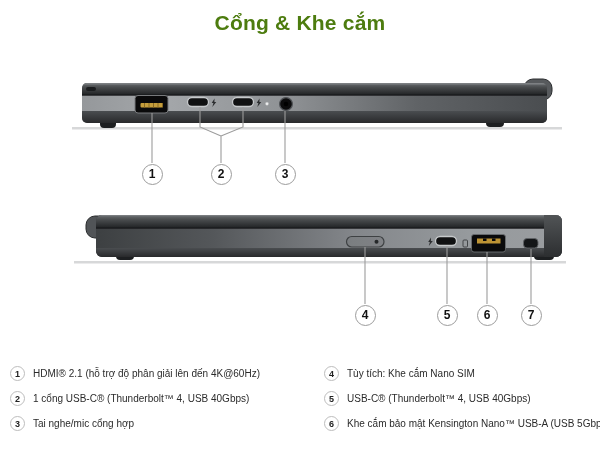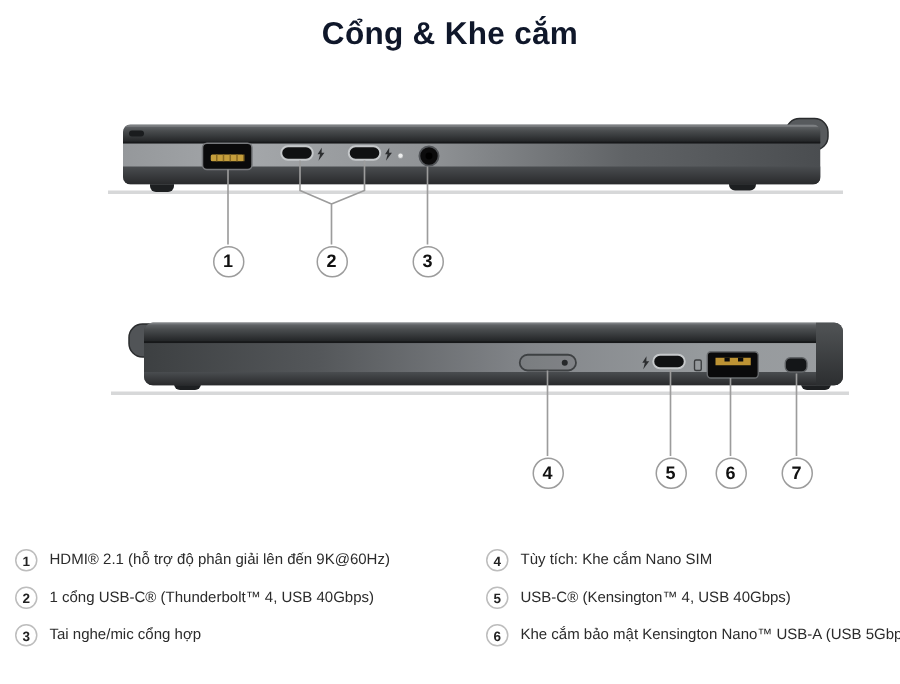--- a/index.html
+++ b/index.html
@@ -1,20 +1,20 @@
 <!DOCTYPE html>
 <html><head>
 <meta charset="utf-8">
 <style>
   html,body{margin:0;padding:0;}
   body{width:600px;height:456px;background:#ffffff;overflow:hidden;
        font-family:"Liberation Sans","DejaVu Sans",sans-serif;}
   .stage{position:relative;width:600px;height:456px;background:#fff;}
   .page-title{position:absolute;top:11px;left:0;width:600px;text-align:center;
-       font-size:21px;font-weight:700;color:#0f172a;letter-spacing:.2px;}
+       font-size:21px;font-weight:700;color:#4d7c0f;letter-spacing:.2px;}
   svg.art{position:absolute;top:0;left:0;}
   .callout{position:absolute;width:21px;height:21px;border-radius:50%;
        background:#fff;border:1.2px solid #9c9c9c;box-sizing:border-box;
        display:flex;align-items:center;justify-content:center;
        font-size:12px;font-weight:700;color:#111;}
   .legend-col{position:absolute;top:366px;display:flex;flex-direction:column;}
   .legend-col.left{left:10px;}
   .legend-col.right{left:324px;}
   .legend-item{display:flex;align-items:center;gap:8px;height:15px;margin-bottom:10px;white-space:nowrap;}
   .lnum{width:15px;height:15px;border-radius:50%;border:1px solid #bdbdbd;box-sizing:border-box;
@@ -154,39 +154,39 @@
   <div class="callout" style="left:210.5px;top:163.5px">2</div>
   <div class="callout" style="left:274.5px;top:163.5px">3</div>
   <div class="callout" style="left:354.5px;top:304.5px">4</div>
   <div class="callout" style="left:436.5px;top:304.5px">5</div>
   <div class="callout" style="left:476.5px;top:304.5px">6</div>
   <div class="callout" style="left:520.5px;top:304.5px">7</div>
 
   <div class="legend-col left">
     <div class="legend-item">
       <span class="lnum">1</span>
-      <span class="ltext">HDMI® 2.1 (hỗ trợ độ phân giải lên đến 9K@60Hz)</span>
+      <span class="ltext">HDMI® 2.1 (hỗ trợ độ phân giải lên đến 4K@60Hz)</span>
     </div>
     <div class="legend-item">
       <span class="lnum">2</span>
       <span class="ltext">1 cổng USB-C® (Thunderbolt™ 4, USB 40Gbps)</span>
     </div>
     <div class="legend-item">
       <span class="lnum">3</span>
       <span class="ltext">Tai nghe/mic cổng hợp</span>
     </div>
   </div>
   <div class="legend-col right">
     <div class="legend-item">
       <span class="lnum">4</span>
       <span class="ltext">Tùy tích: Khe cắm Nano SIM</span>
     </div>
     <div class="legend-item">
       <span class="lnum">5</span>
-      <span class="ltext">USB-C® (Kensington™ 4, USB 40Gbps)</span>
+      <span class="ltext">USB-C® (Thunderbolt™ 4, USB 40Gbps)</span>
     </div>
     <div class="legend-item">
       <span class="lnum">6</span>
       <span class="ltext">Khe cắm bảo mật Kensington Nano™ USB-A (USB 5Gbps)</span>
     </div>
   </div>
 
 </div>
 
 </body></html>

